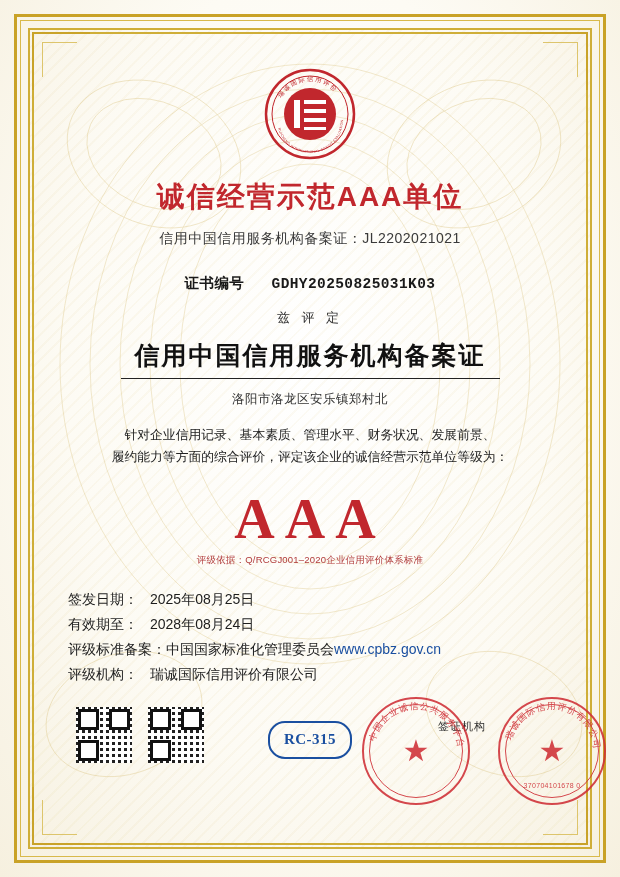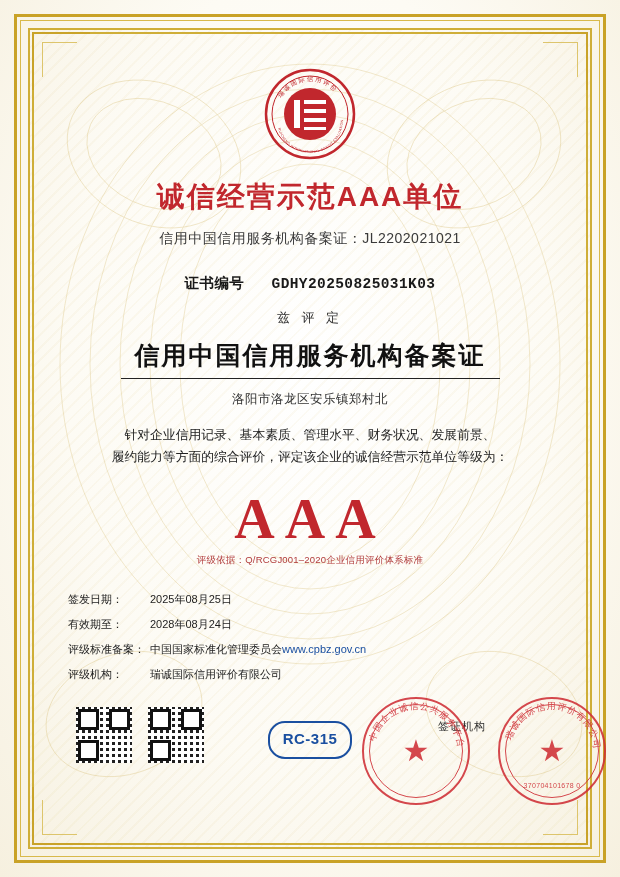--- a/index.html
+++ b/index.html
@@ -136,21 +136,21 @@
     margin-top:-2px;
     font-size:9.5px;
     color:#b03a3a;
     letter-spacing:.2px;
   }
   
   .details{
     margin-top:20px;
     text-align:left;
     padding-left:28px;
-    font-size:11px;
+    font-size:14px;
     color:#1d1d1d;
     line-height:25px;
   }
   .row{white-space:nowrap;}
   .row .lbl{display:inline-block;min-width:82px;}
   .row .val{font-weight:normal;}
   .row.indent{padding-left:82px;}
   .link{color:#1a4fa0;}
   .link-b{color:#1a4fa0;font-weight:bold;margin-top:9px;}
 
@@ -175,21 +175,21 @@
     position:absolute;left:228px;top:24px;
     width:80px;height:34px;
     border:2px solid #1a4fa0;
     border-radius:17px;
     color:#1a4fa0;
     font-size:15px;
     font-weight:bold;
     line-height:32px;
     text-align:center;
     letter-spacing:.5px;
-    font-family:Liberation Sans, sans-serif;
+    font-family:Liberation Serif, serif;
   }
   .stamp{
     position:absolute;top:0;
     width:104px;height:104px;
     border-radius:50%;
     border:2.5px solid #cf2f36;
     color:#cf2f36;
     opacity:.88;
   }
   .stamp.s1{left:322px;}

